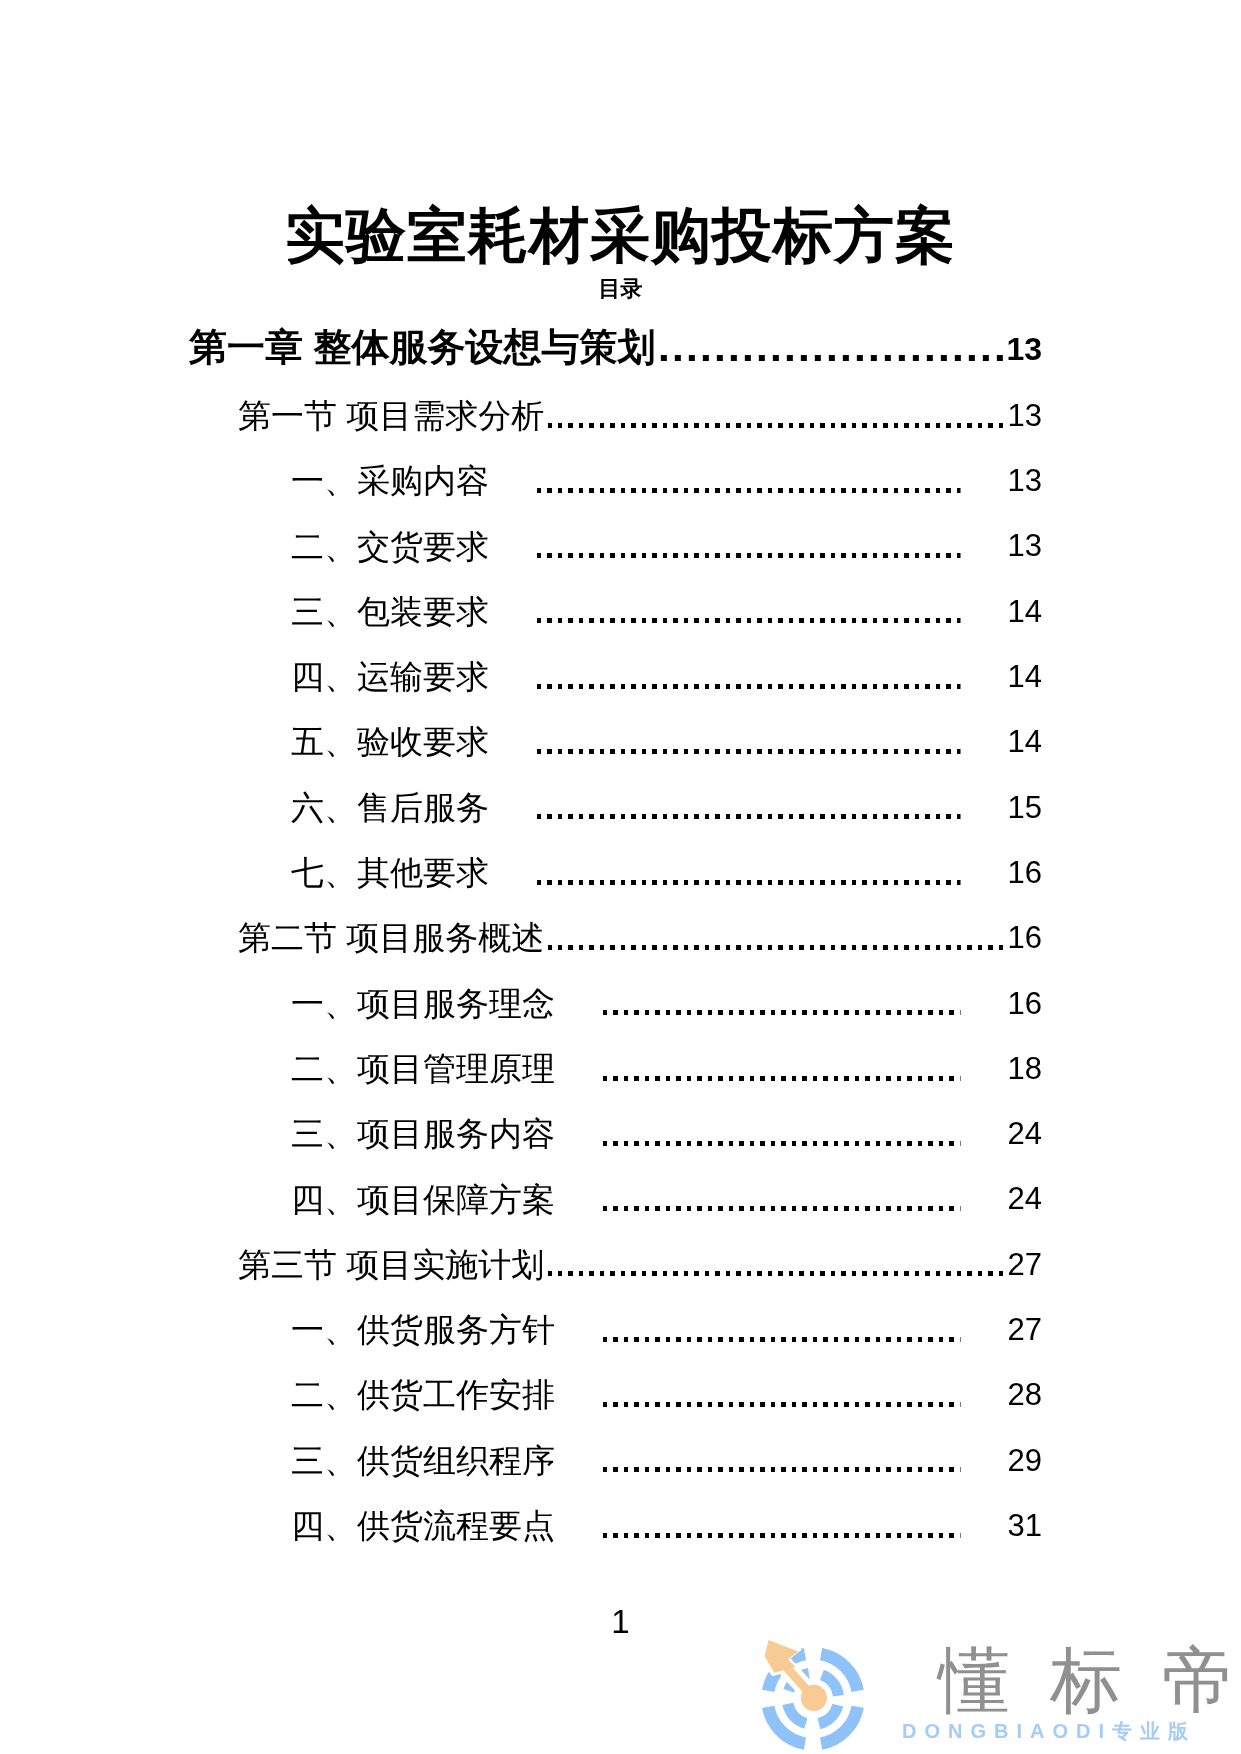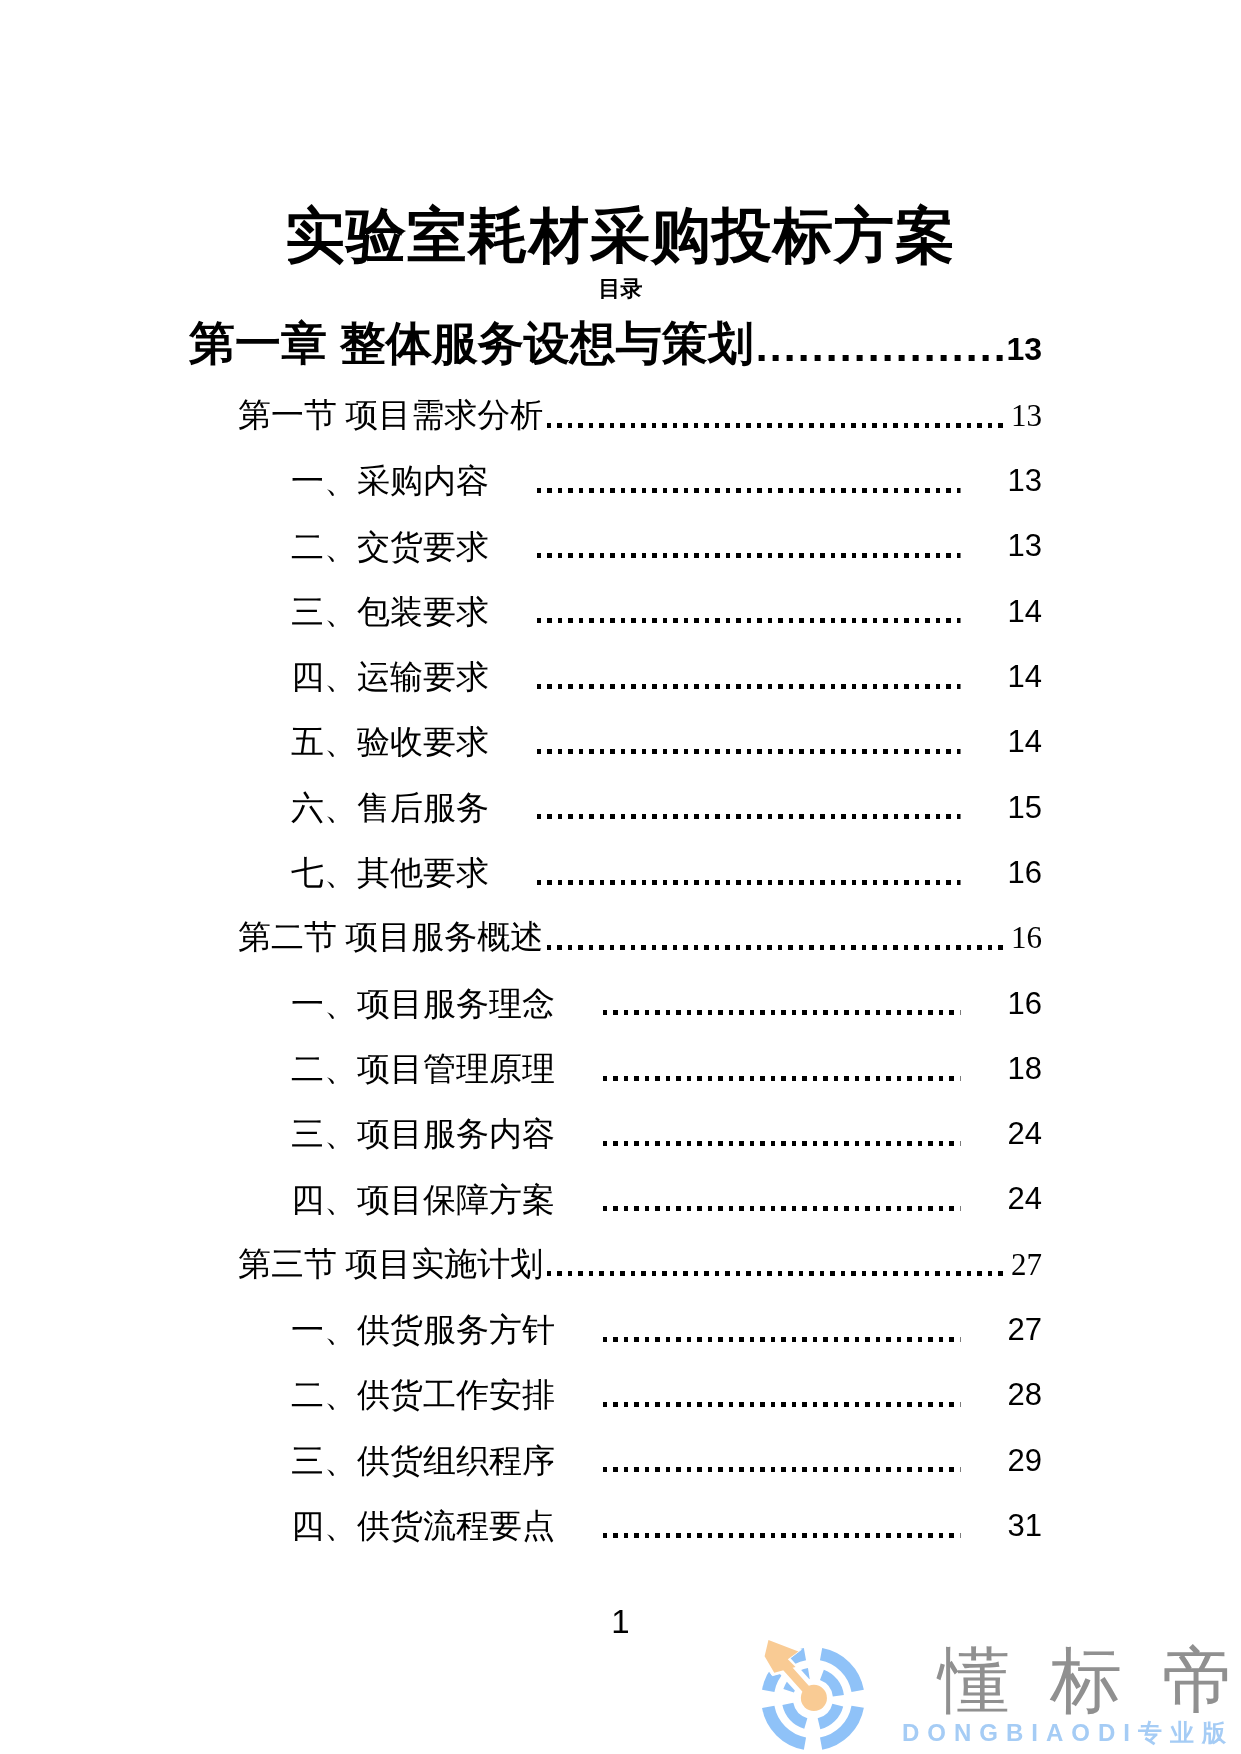--- a/index.html
+++ b/index.html
@@ -41,23 +41,23 @@
     align-items: flex-end;
     height: 65.3px;
   }
   .toc-row .label {
     white-space: nowrap;
     font-size: 33px;
     line-height: 1.08;
   }
   .toc-row.chapter .label {
     font-weight: 800;
-    font-size: 46px;
-  }
-  .toc-row.section { padding-left: 49px; font-family: Liberation Serif, serif; }
+    font-size: 38px;
+  }
+  .toc-row.section { padding-left: 49px; }
   .toc-row.item    { padding-left: 102px; gap: 44px; }
 
   .leader {
     flex: 1;
     height: 5px;
     margin: 0 3px 6px 4px;
     background-image: repeating-linear-gradient(to right, #000 0, #000 4.5px, transparent 4.5px, transparent 10.5px);
     background-position: right bottom;
   }
   .toc-row.chapter .leader {
@@ -88,21 +88,21 @@
     position: absolute; left: 158px; top: 16px;
     font-size: 72px; font-weight: 400;
     color: var(--wm-gray, #909090);
     letter-spacing: 40px;
     line-height: 1;
     white-space: nowrap;
     margin-left: 40px;
   }
   .wm-sub {
     position: absolute; left: 162px; top: 92px;
-    font-size: 24px; font-weight: 700;
+    font-size: 20px; font-weight: 700;
     color: var(--wm-subblue, #a5ccf5);
     letter-spacing: 8px;
     line-height: 1.1;
     white-space: nowrap;
   }
 </style>
 </head>
 <body style="--wm-blue: #8fc2f8; --wm-orange: #f9cb94; --wm-gray: #909090; --wm-subblue: #a5ccf5;">
 
 <div class="page">

